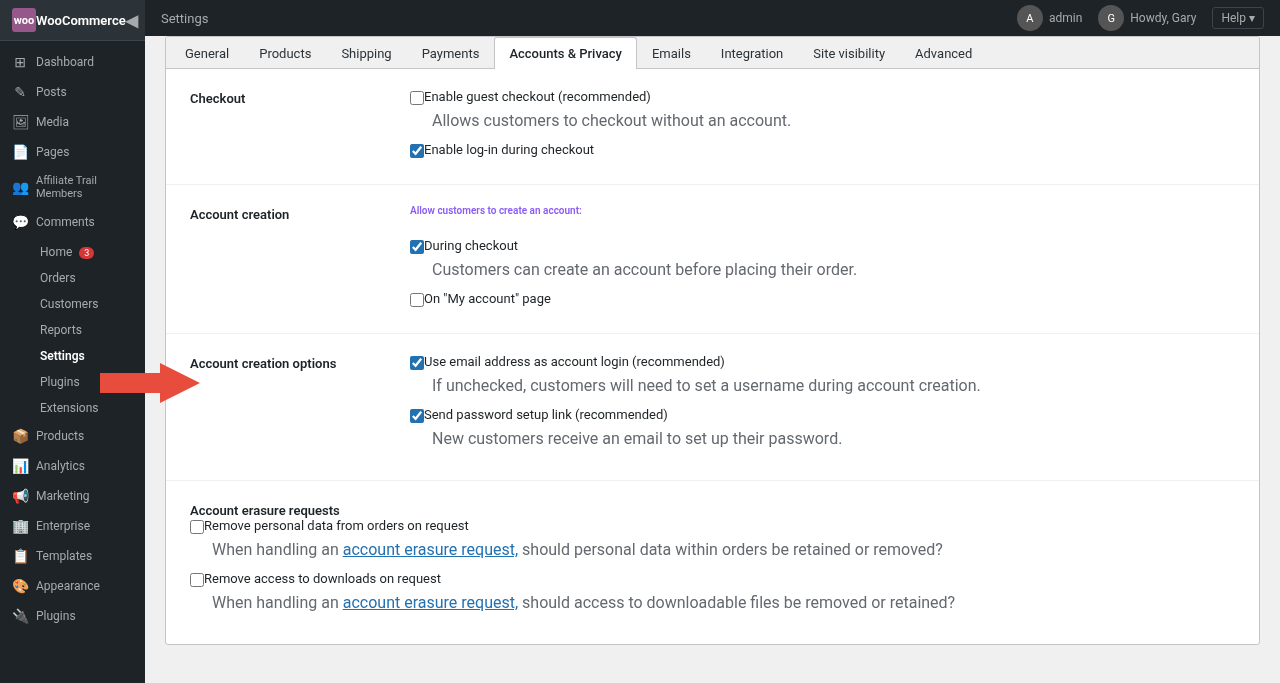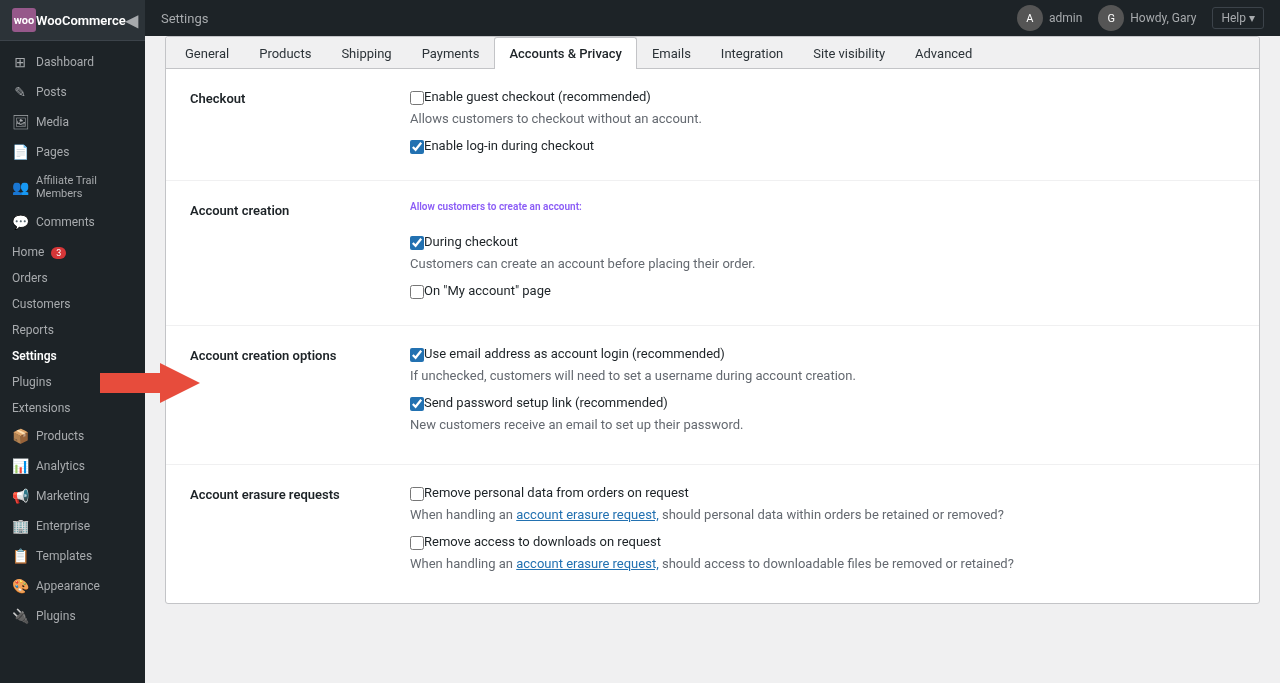--- a/index.html
+++ b/index.html
@@ -7,21 +7,21 @@
 
     
     .sidebar { width: 145px; background: #1d2327; color: #a7aaad; flex-shrink: 0; overflow: hidden; }
     .sidebar-logo { background: #2c3338; padding: 8px 12px; display: flex; align-items: center; gap: 0; color: #fff; font-size: 13px; font-weight: 600; border-bottom: 1px solid #3c434a; }
     .sidebar-logo .woo-icon { background: #96588a; color: #fff; border-radius: 3px; width: 24px; height: 24px; display: flex; align-items: center; justify-content: center; font-size: 11px; font-weight: bold; flex-shrink: 0; }
     .sidebar-menu { list-style: none; }
     .sidebar-menu li { display: flex; align-items: center; gap: 8px; padding: 7px 12px; cursor: pointer; font-size: 12px; color: #a7aaad; position: relative; }
     .sidebar-menu li .menu-icon { width: 16px; text-align: center; font-size: 14px; }
     .badge { background: #d63638; color: #fff; border-radius: 10px; font-size: 9px; padding: 1px 5px; margin-left: 4px; }
     .sidebar-submenu { list-style: none; background: #1d2327; }
-    .sidebar-submenu li { padding: 6px 12px 6px 12px; font-size: 12px; color: #a7aaad; cursor: pointer; }
+    .sidebar-submenu li { padding: 6px 12px 6px 40px; font-size: 12px; color: #a7aaad; cursor: pointer; }
     .sidebar-submenu li.active { color: #fff; font-weight: 600; }
     .sidebar-top { padding: 6px 0 2px; }
 
     
     .main-wrapper { flex: 1; display: flex; flex-direction: column; overflow: hidden; }
     .top-bar { background: #1d2327; height: 36px; display: flex; align-items: center; justify-content: space-between; padding: 0 16px; flex-shrink: 0; }
     .top-bar-left { display: flex; align-items: center; gap: 12px; }
     .top-bar-title { color: #a7aaad; font-size: 13px; }
     .top-bar-right { display: flex; align-items: center; gap: 16px; }
     .top-bar-user { display: flex; align-items: center; gap: 6px; color: #a7aaad; font-size: 12px; cursor: pointer; }
@@ -35,29 +35,29 @@
     .settings-panel { background: #fff; border: 1px solid #c3c4c7; border-radius: 3px; }
 
     
     .tabs { display: flex; border-bottom: 1px solid #c3c4c7; padding: 0 4px; background: #f0f0f1; border-radius: 3px 3px 0 0; flex-wrap: wrap; }
     .tab { padding: 8px 14px; font-size: 13px; cursor: pointer; color: #2c3338; border: 1px solid transparent; border-bottom: none; margin-bottom: -1px; background: transparent; border-radius: 3px 3px 0 0; }
     .tab.active { background: #fff; border-color: #c3c4c7; color: #1d2327; font-weight: 500; }
 
     
     .settings-content { padding: 0; }
     .settings-row { display: flex; padding: 20px 24px; border-bottom: 1px solid #f0f0f1; }
-    .settings-row:last-child { border-bottom: none; }
+    .settings-row:last-child { border-bottom: none; flex-direction: column; }
     .settings-label-col { width: 220px; flex-shrink: 0; font-size: 13px; font-weight: 600; color: #1d2327; padding-top: 2px; }
     .settings-field-col { flex: 1; }
     .settings-field-col .section-title { font-size: 10px; font-weight: 600; color: #8b5cf6; margin-bottom: 22px; }
 
     .checkbox-row { display: flex; align-items: flex-start; gap: 0; margin-bottom: 6px; }
     .checkbox-row input[type="checkbox"] { margin-top: 2px; width: 14px; height: 14px; cursor: pointer; accent-color: #2271b1; flex-shrink: 0; }
     .checkbox-label { font-size: 13px; color: #1d2327; cursor: pointer; }
-    .field-desc { font-size: 13px; color: #646970; margin-bottom: 12px; }
+    .field-desc { font-size: 16px; color: #646970; margin-bottom: 12px; margin-left: 22px; }
     .link { color: #2271b1; text-decoration: underline; cursor: pointer; }
   </style>
 </head>
 <body>
 
 <div class="sidebar">
   <div class="sidebar-logo">
     <div class="woo-icon">woo</div>
     <span>WooCommerce</span>
     <span style="margin-left:auto; color:#a7aaad; font-size:16px;">◀</span>

